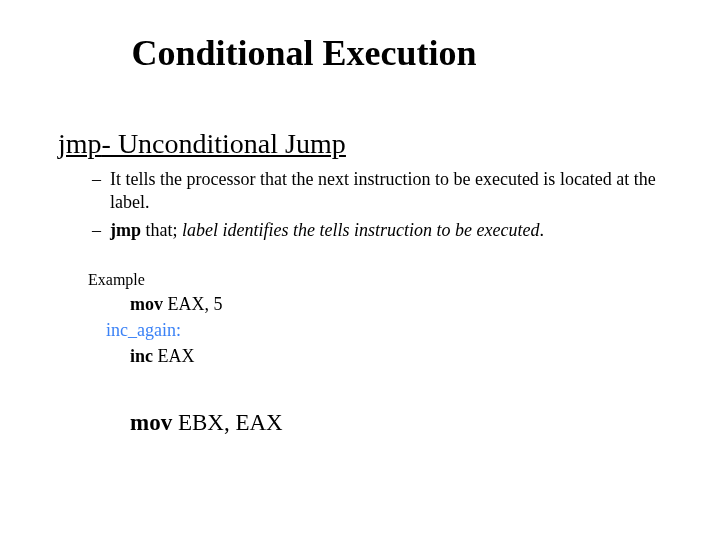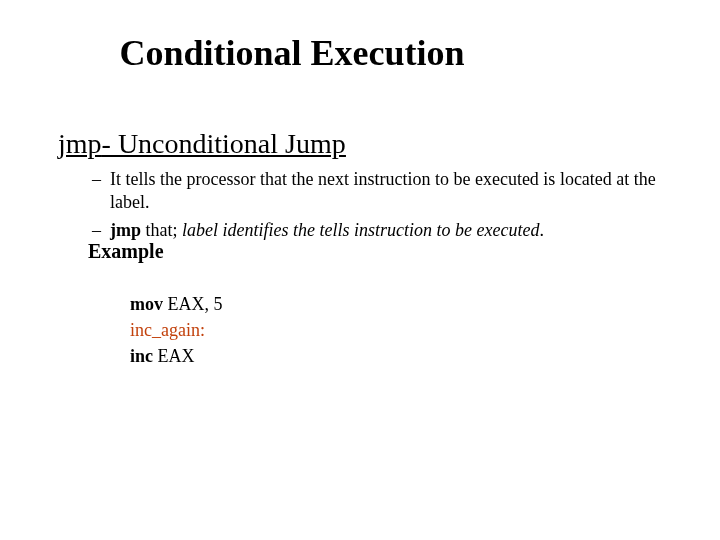--- a/index.html
+++ b/index.html
@@ -18,20 +18,21 @@
     box-sizing: border-box;
   }
   .title {
     position: absolute;
     top: 32px;
     left: 0;
     width: 584px;
     text-align: center;
     font-size: 36px;
     font-weight: bold;
+    padding-left: 12px;
   }
   .subheading {
     position: absolute;
     top: 128px;
     left: 58px;
     font-size: 28px;
     text-decoration: underline;
   }
   .subheading .u { text-decoration: underline; }
   .bullets {
@@ -48,39 +49,38 @@
   }
   .dash {
     width: 18px;
     flex: 0 0 18px;
   }
   .bullet .text { flex: 1; }
   .bullet .text .b { font-weight: bold; }
   .bullet .text .i { font-style: italic; }
   .example-heading {
     position: absolute;
-    top: 240px;
+    top: 271px;
     left: 88px;
-    font-size: 20px;
-    font-weight: bold;
+    font-size: 16px;
+    font-weight: normal;
   }
   .code1 {
     position: absolute;
     top: 294px;
     left: 130px;
     font-size: 18px;
   }
   .code1 .b { font-weight: bold; }
   .code2 {
     position: absolute;
     top: 320px;
     left: 106px;
     font-size: 18px;
-    color: #c2410c;
-    margin-left: 24px;
+    color: #3b82f6;
   }
   .code3 {
     position: absolute;
     top: 346px;
     left: 130px;
     font-size: 18px;
     text-align: center;
   }
   .code3 .b { font-weight: bold; }
   .code4 {
@@ -123,14 +123,15 @@
 
   <div class="example-heading">Example</div>
 
   <div class="code1"><span class="b">mov</span><span> EAX, 5</span></div>
 
   <div class="code2">inc_again:</div>
 
   <div class="code3"><span class="b">inc</span><span> EAX</span></div>
 
 
+  <div class="code5"><span class="b">mov</span><span> EBX, EAX</span></div>
 
 </div>
 
 </body></html>

